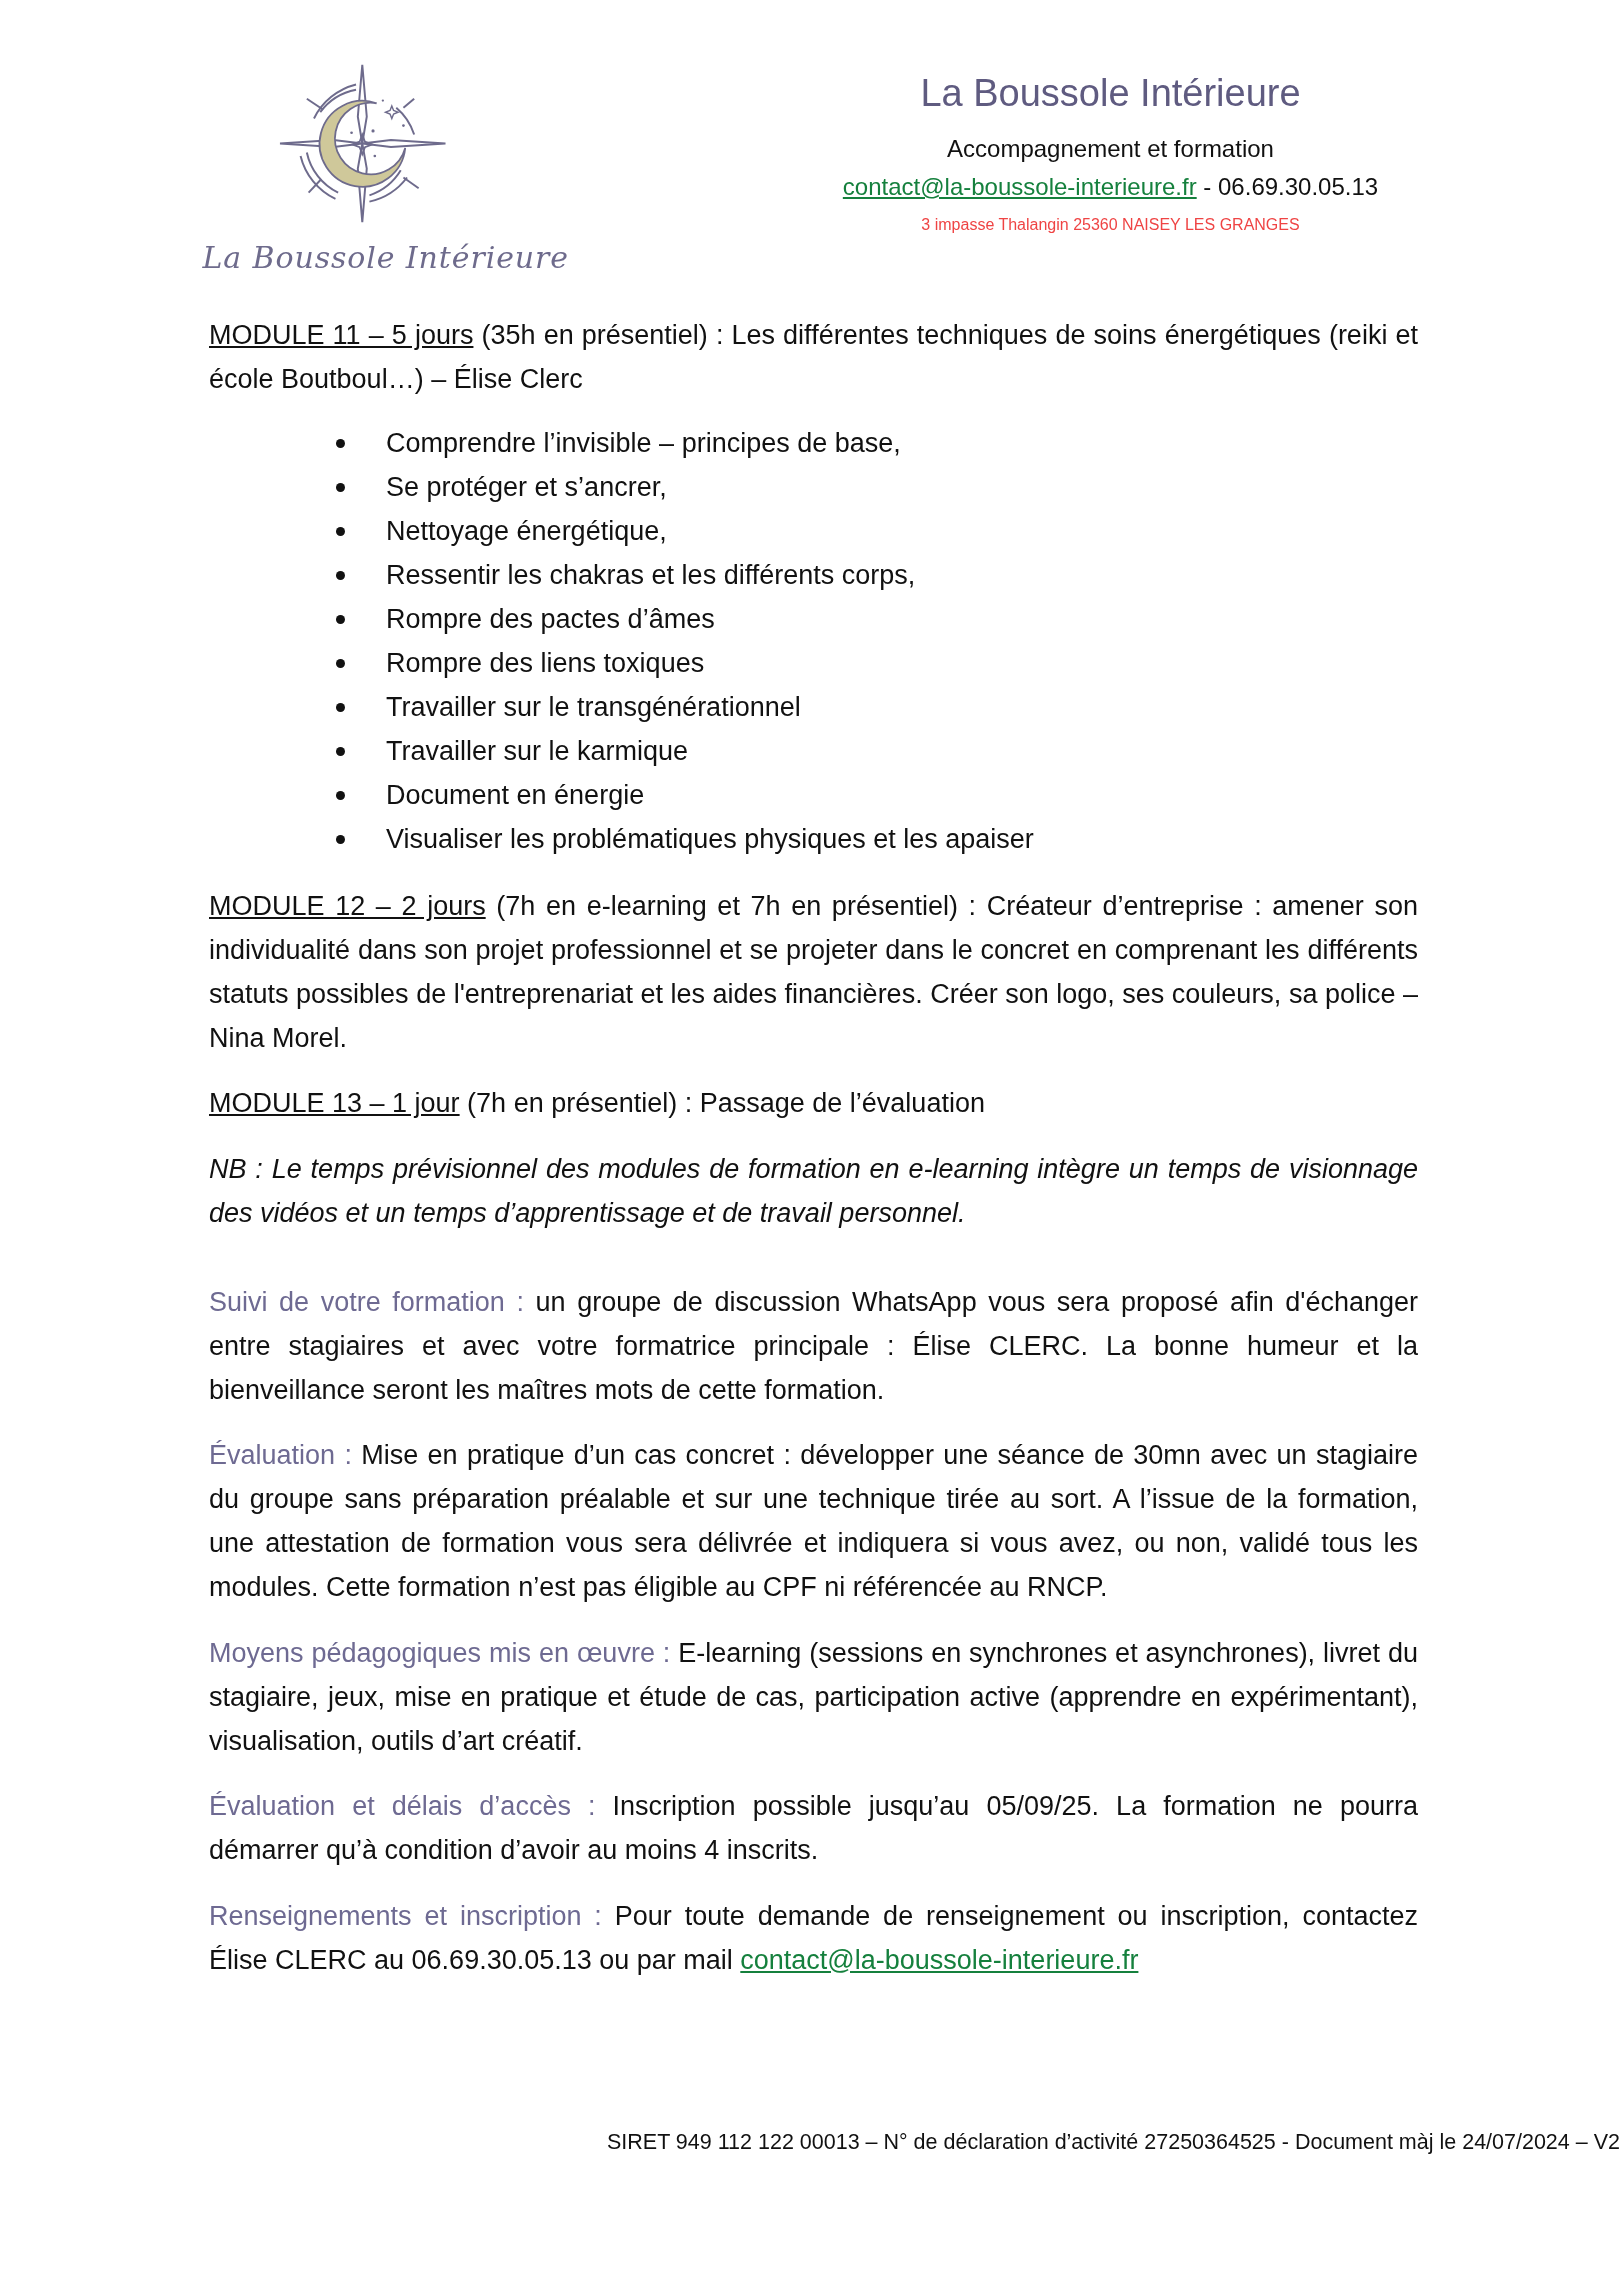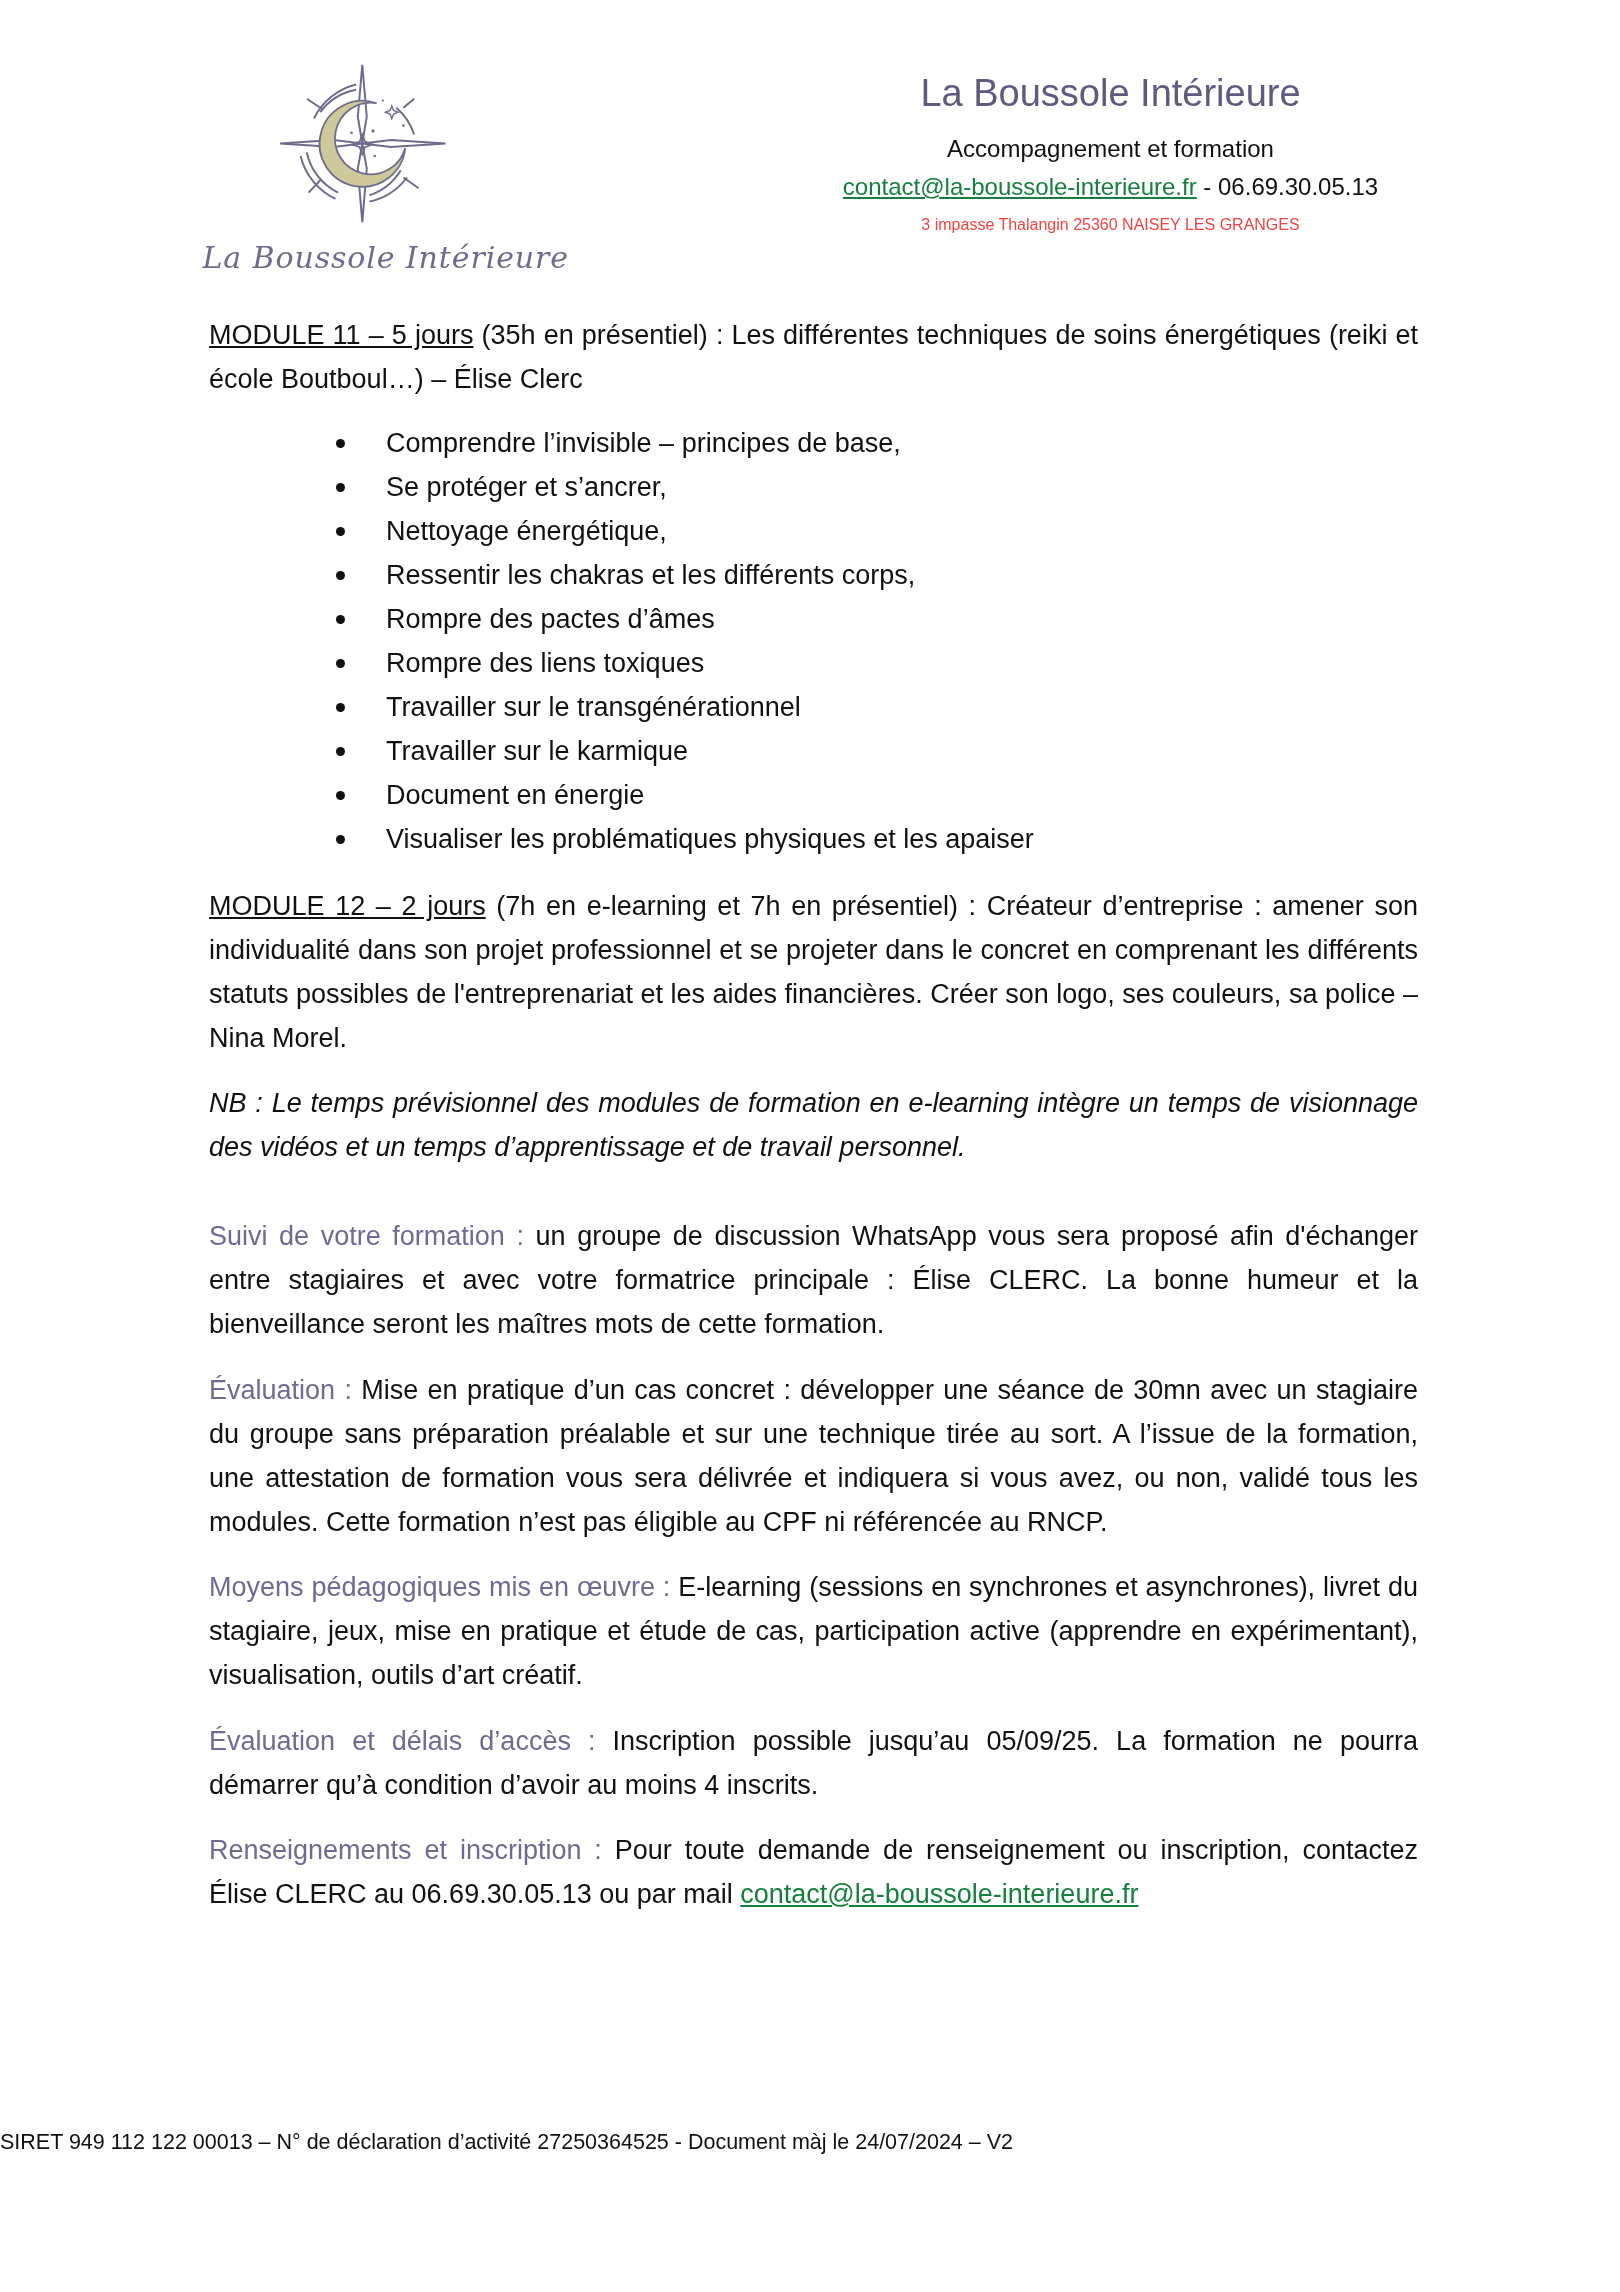--- a/index.html
+++ b/index.html
@@ -33,21 +33,21 @@
     .label-purple { color: #6e6a92; }
     ul.items { list-style: none; margin: 19.7px 0 23px 0; padding: 0 0 0 143px; }
     ul.items li { font-size: 27px; line-height: 44px; position: relative; padding-left: 50px; }
     ul.items li .bullet {
       position: absolute; left: 0; top: 18px; width: 9px; height: 9px; border-radius: 50%; background: #111;
     }
     .nb { font-style: italic; }
     .gap-lg { margin-top: 45px !important; }
 
     .footer {
-      position: absolute; left: 0; top: 2130px; width: 1620px; text-align: left;
+      position: absolute; left: 0; top: 2130px; width: 1620px; text-align: right;
       font-size: 21.5px; color: #111; font-family: "Liberation Sans", sans-serif;
     }
   </style>
 </head>
 <body>
 
 <div class="page">
 
   <div class="logo">
     <svg width="179" height="161" viewBox="0 0 200 180">
@@ -110,20 +110,23 @@
       <li><span class="bullet"></span><span>Travailler sur le transgénérationnel</span></li>
       <li><span class="bullet"></span><span>Travailler sur le karmique</span></li>
       <li><span class="bullet"></span><span>Document en énergie</span></li>
       <li><span class="bullet"></span><span>Visualiser les problématiques physiques et les apaiser</span></li>
     </ul>
 
     <p class="para">
       <span class="module-head">MODULE 12 – 2 jours</span><span> (7h en e-learning et 7h en présentiel) : Créateur d’entreprise : amener son individualité dans son projet professionnel et se projeter dans le concret en comprenant les différents statuts possibles de l'entreprenariat et les aides financières. Créer son logo, ses couleurs, sa police –Nina Morel.</span>
     </p>
 
+    <p class="para">
+      <span class="module-head">MODULE 13 – 1 jour</span><span> (7h en présentiel) : Passage de l’évaluation</span>
+    </p>
 
     <p class="para nb">NB : Le temps prévisionnel des modules de formation en e-learning intègre un temps de visionnage des vidéos et un temps d’apprentissage et de travail personnel.</p>
 
     <p class="para gap-lg">
       <span class="label-purple">Suivi de votre formation : </span><span>un groupe de discussion WhatsApp vous sera proposé afin d'échanger entre stagiaires et avec votre formatrice principale : Élise CLERC. La bonne humeur et la bienveillance seront les maîtres mots de cette formation.</span>
     </p>
 
     <p class="para">
       <span class="label-purple">Évaluation : </span><span>Mise en pratique d’un cas concret : développer une séance de 30mn avec un stagiaire du groupe sans préparation préalable et sur une technique tirée au sort. A l’issue de la formation, une attestation de formation vous sera délivrée et indiquera si vous avez, ou non, validé tous les modules. Cette formation n’est pas éligible au CPF ni référencée au RNCP.</span>
     </p>

